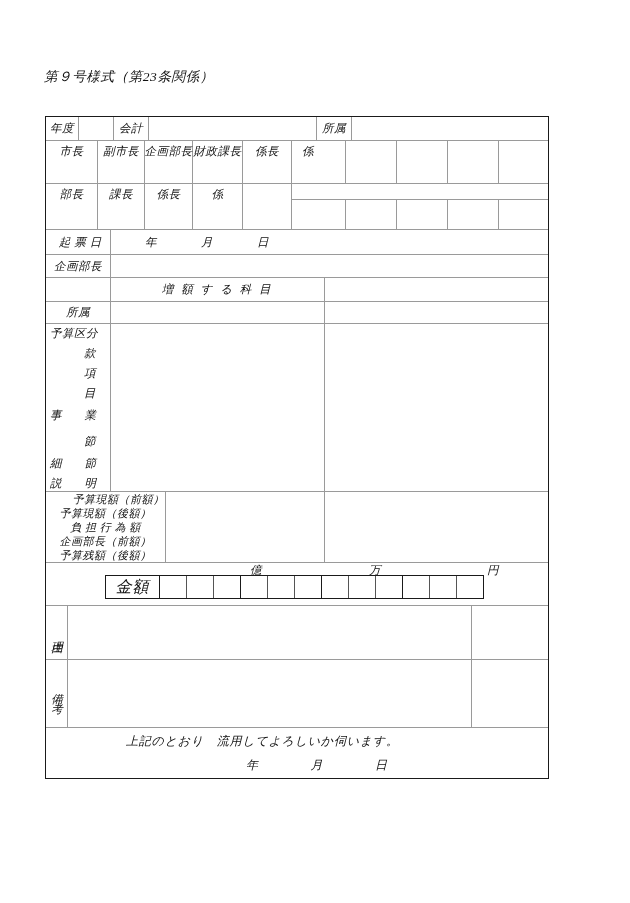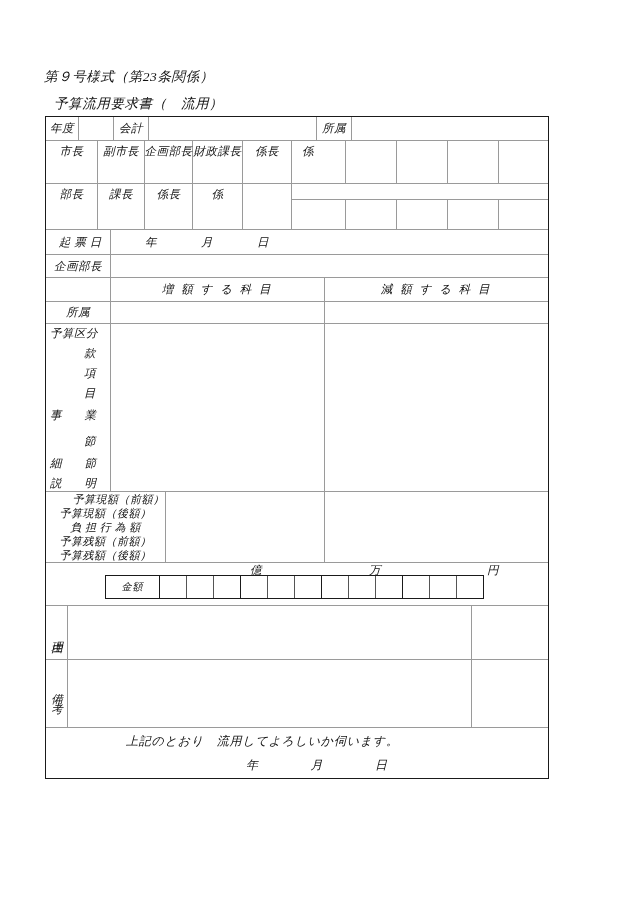--- a/index.html
+++ b/index.html
@@ -95,21 +95,21 @@
     height: 24px;
     border: 1.5px solid #1a1a1a;
     display: flex;
     box-sizing: border-box;
     background: #fff;
   }
   #amount-strip .amt-label {
     width: 53px;
     border-right: 1.5px solid #1a1a1a;
     display: flex; align-items: center; justify-content: center;
-    font-size: 10px;
+    font-size: 16px;
     letter-spacing: 1px;
   }
   .digit-group {
     display: flex;
     border-right: 1.5px solid #1a1a1a;
   }
   .digit-group:last-child { border-right: none; }
   .digit-cell {
     width: 26px;
     border-right: 1px solid #555;
@@ -143,21 +143,20 @@
     white-space: nowrap;
   }
   .date-gap { display: inline-block; width: 44px; }
 </style>
 </head>
 <body>
 
 <div class="page">
 
   <div class="abs" id="form-heading">第９号様式（第23条関係）</div>
-  <div class="abs" id="form-subheading">予算流用要求書（　流用）</div>
 
 
   <div class="abs" id="main-frame"></div>
 
   <div class="abs h-rule" style="left:46px; top:140px; width:502px;"></div>
   <div class="abs v-rule" style="left:78px;  top:117px; height:23px;"></div>
   <div class="abs v-rule" style="left:113px; top:117px; height:23px;"></div>
   <div class="abs v-rule" style="left:148px; top:117px; height:23px;"></div>
   <div class="abs v-rule" style="left:316px; top:117px; height:23px;"></div>
   <div class="abs v-rule" style="left:351px; top:117px; height:23px;"></div>
@@ -275,23 +274,20 @@
     <div class="cell-text"></div>
   </div>
 
   <div class="abs h-rule" style="left:46px; top:301px; width:502px;"></div>
   <div class="abs v-rule" style="left:110px; top:278px; height:23px;"></div>
   <div class="abs v-rule" style="left:324px; top:278px; height:23px;"></div>
 
   <div class="abs" style="left:111px; top:278px; width:213px; height:23px;">
     <div class="cell-text" style="letter-spacing:2.5px;">増 額 す る 科 目</div>
   </div>
-  <div class="abs" style="left:325px; top:278px; width:223px; height:23px;">
-    <div class="cell-text" style="letter-spacing:2.5px;">減 額 す る 科 目</div>
-  </div>
 
   <div class="abs h-rule" style="left:46px; top:323px; width:502px;"></div>
   <div class="abs v-rule" style="left:110px; top:302px; height:21px;"></div>
   <div class="abs v-rule" style="left:324px; top:302px; height:21px;"></div>
 
   <div class="abs" style="left:46px; top:302px; width:64px; height:21px;">
     <div class="cell-text">所属</div>
   </div>
   <div class="abs" style="left:111px; top:302px; width:213px; height:21px;">
     <div class="cell-text"></div>
@@ -323,21 +319,21 @@
   <div class="abs" style="left:59px; top:492px; width:119px; height:14px;">
     <div class="cell-text" style="font-size:11px;">予算現額（前額）</div>
   </div>
   <div class="abs" style="left:46px; top:506px; width:119px; height:14px;text-align:right;">
     <div class="cell-text" style="font-size:11px;">予算現額（後額）</div>
   </div>
   <div class="abs" style="left:46px; top:520px; width:119px; height:14px;">
     <div class="cell-text" style="font-size:11px;">負 担 行 為 額</div>
   </div>
   <div class="abs" style="left:46px; top:534px; width:119px; height:14px;">
-    <div class="cell-text" style="font-size:11px;">予算残額（前額）</div>
+    <div class="cell-text" style="font-size:11px;">企画部長（前額）</div>
   </div>
   <div class="abs" style="left:46px; top:548px; width:119px; height:14px;">
     <div class="cell-text" style="font-size:11px;">予算残額（後額）</div>
   </div>
 
   <div class="abs" style="left:166px; top:492px; width:158px; height:70px;"></div>
   <div class="abs" style="left:325px; top:492px; width:223px; height:70px;"></div>
 
   <div class="abs h-rule" style="left:46px; top:605px; width:502px;"></div>
 

